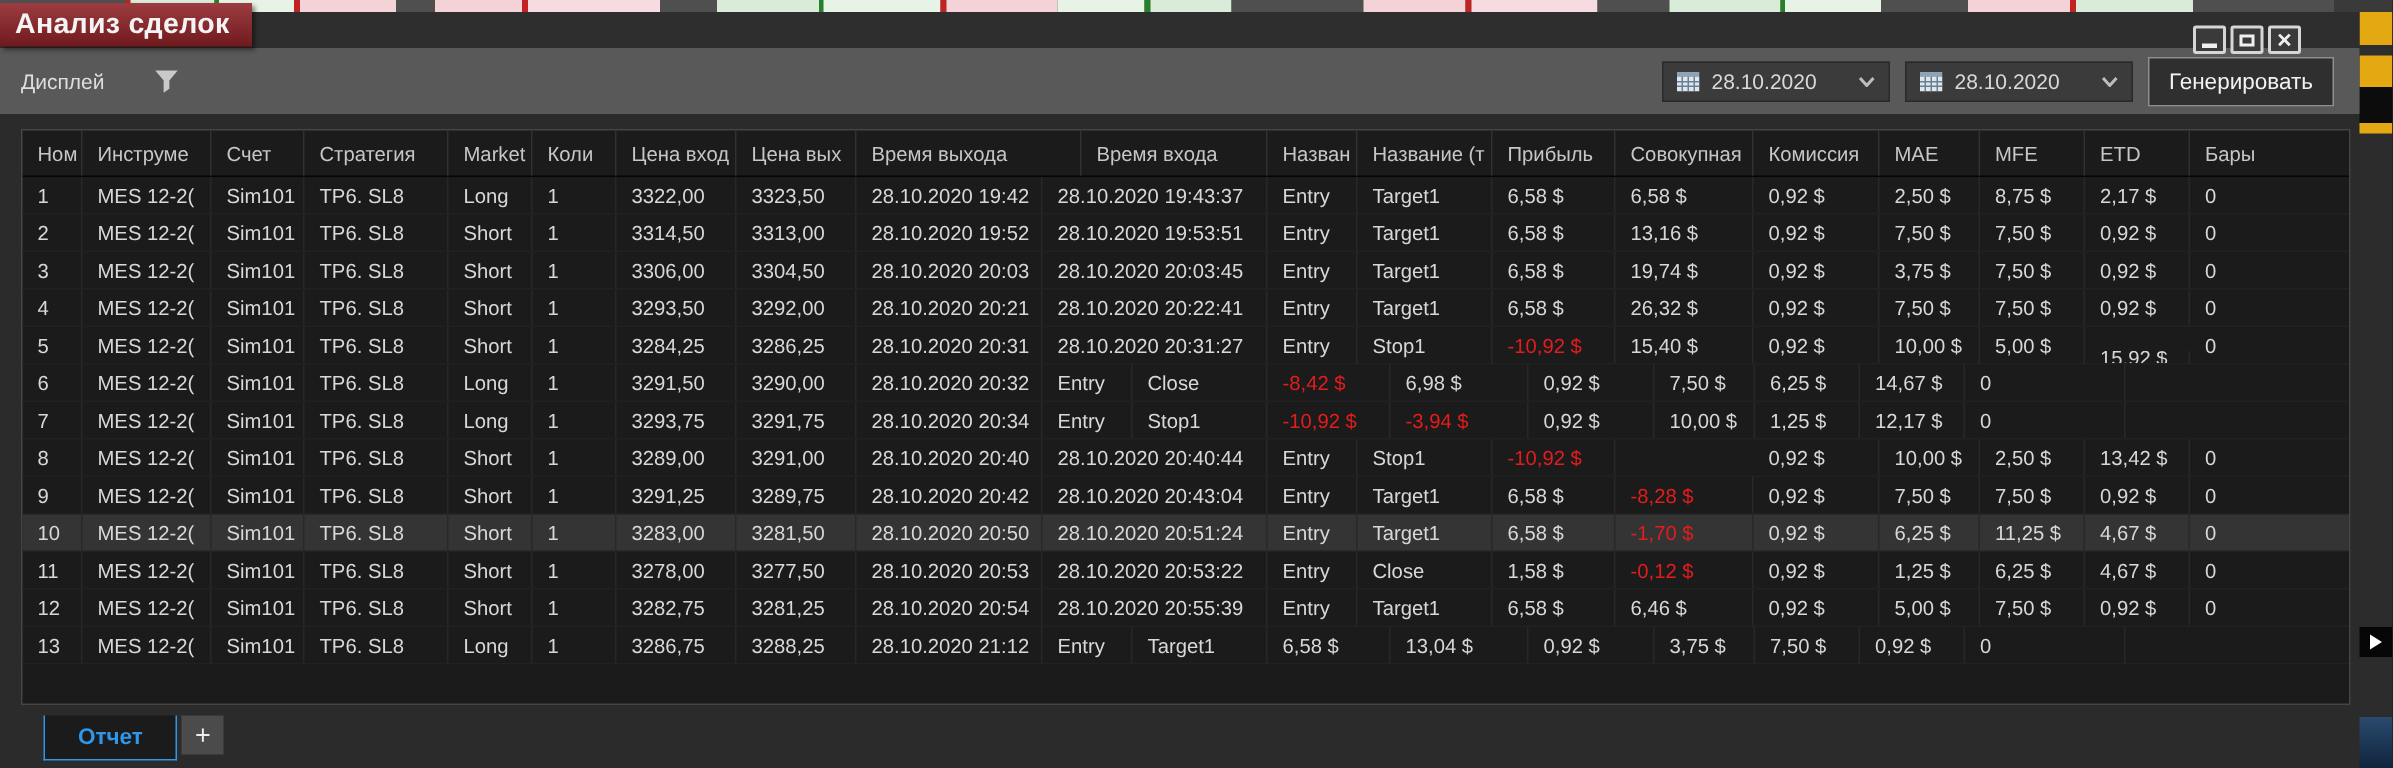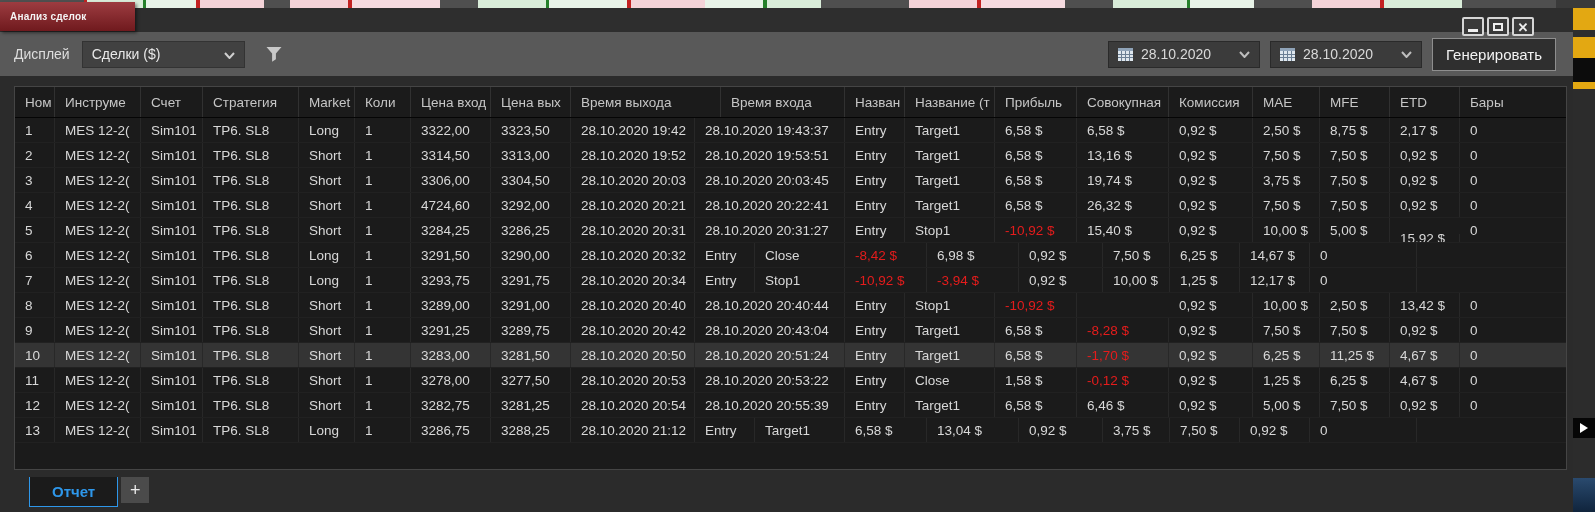--- a/index.html
+++ b/index.html
@@ -16,21 +16,21 @@
   .rs-seg { width:100%; }
   .rs-marker { position:absolute; top:410px; left:0; width:22px; height:20px; background:#060606; display:flex; align-items:center; justify-content:center; }
   .rs-marker .tri { width:0; height:0; border-left:8px solid #ffffff; border-top:5px solid transparent; border-bottom:5px solid transparent; }
   .rs-bottom { position:absolute; bottom:0; left:0; width:22px; height:34px;
                background:linear-gradient(180deg,#2a4a6e 0%, #1b3553 55%, #10243c 100%); }
 
   
   .titlebar { position:absolute; top:8px; left:0; width:1573px; height:24px; background:#2e2e2e; }
   .title-tab { position:absolute; top:2px; left:0; height:29px; min-width:135px; z-index:3;
                background:linear-gradient(180deg, rgba(255,255,255,.12), rgba(0,0,0,.22)), var(--title-red);
-               color:#f4f4f4; font-size:10px; font-weight:600; letter-spacing:.2px;
+               color:#f4f4f4; font-size:19px; font-weight:600; letter-spacing:.2px;
                display:flex; align-items:center; padding:0 15px 0 10px;
                box-shadow:2px 2px 3px rgba(0,0,0,.45); }
   .win-controls { position:absolute; top:9px; right:39px; display:flex; gap:3px; z-index:3; }
   .win-btn { width:22px; height:19px; border:2px solid #d6d6d6; border-radius:2px; background:#3a3a3a;
              display:flex; align-items:center; justify-content:center; }
   .g-min { width:10px; height:3px; background:#efefef; margin-top:8px; }
   .g-max { width:10px; height:8px; border:2px solid #efefef; }
   .g-close::before { content:"✕"; color:#efefef; font-size:13px; font-weight:bold; line-height:1; }
 
   
@@ -132,28 +132,20 @@
         </div>
       <div class="win-btn">
           <span class="g-close"></span>
         </div>
     </div>
   </div>
   <div class="title-tab">Анализ сделок</div>
 
   <div class="toolbar">
     <span class="tb-label">Дисплей</span>
-    <div class="tb-select">
-      <span>Сделки ($)</span>
-      <span class="chev-wrap">
-        <svg width="11" height="7">
-            <polyline points="1,1 5.5,6 10,1" stroke="#cfcfcf" stroke-width="2" fill="none"></polyline>
-          </svg>
-      </span>
-    </div>
     <span class="funnel">
       <svg width="18" height="17" viewBox="0 0 18 17">
         <path d="M1.5 1 h15 l-5.6 6.6 v5.6 l-3.8 2.6 v-8.2 Z" fill="#c9c9c9"></path>
       </svg>
     </span>
 
     <div class="tb-right">
       <div class="datebox">
         <svg width="15" height="13" viewBox="0 0 15 13">
           <rect x="0" y="0" width="15" height="3" fill="#8fa3b8"></rect>
@@ -270,21 +262,21 @@
           <div class="tcell" style="width: 70px;">0,92 $</div>
           <div class="tcell" style="width: 107px;">0</div>
         </div>
         <div class="trow">
           <div class="tcell" style="width: 40px;">4</div>
           <div class="tcell" style="width: 86px;">MES 12-2(</div>
           <div class="tcell" style="width: 62px;">Sim101</div>
           <div class="tcell" style="width: 96px;">TP6. SL8</div>
           <div class="tcell" style="width: 56px;">Short</div>
           <div class="tcell" style="width: 56px;">1</div>
-          <div class="tcell" style="width: 80px;">4724,60</div>
+          <div class="tcell" style="width: 80px;">3293,50</div>
           <div class="tcell" style="width: 80px;">3292,00</div>
           <div class="tcell" style="width: 124px;">28.10.2020 20:21</div>
           <div class="tcell" style="width: 150px;">28.10.2020 20:22:41</div>
           <div class="tcell" style="width: 60px;">Entry</div>
           <div class="tcell" style="width: 90px;">Target1</div>
           <div class="tcell" style="width: 82px;">6,58 $</div>
           <div class="tcell" style="width: 92px;">26,32 $</div>
           <div class="tcell" style="width: 84px;">0,92 $</div>
           <div class="tcell" style="width: 67px;">7,50 $</div>
           <div class="tcell" style="width: 70px;">7,50 $</div>

